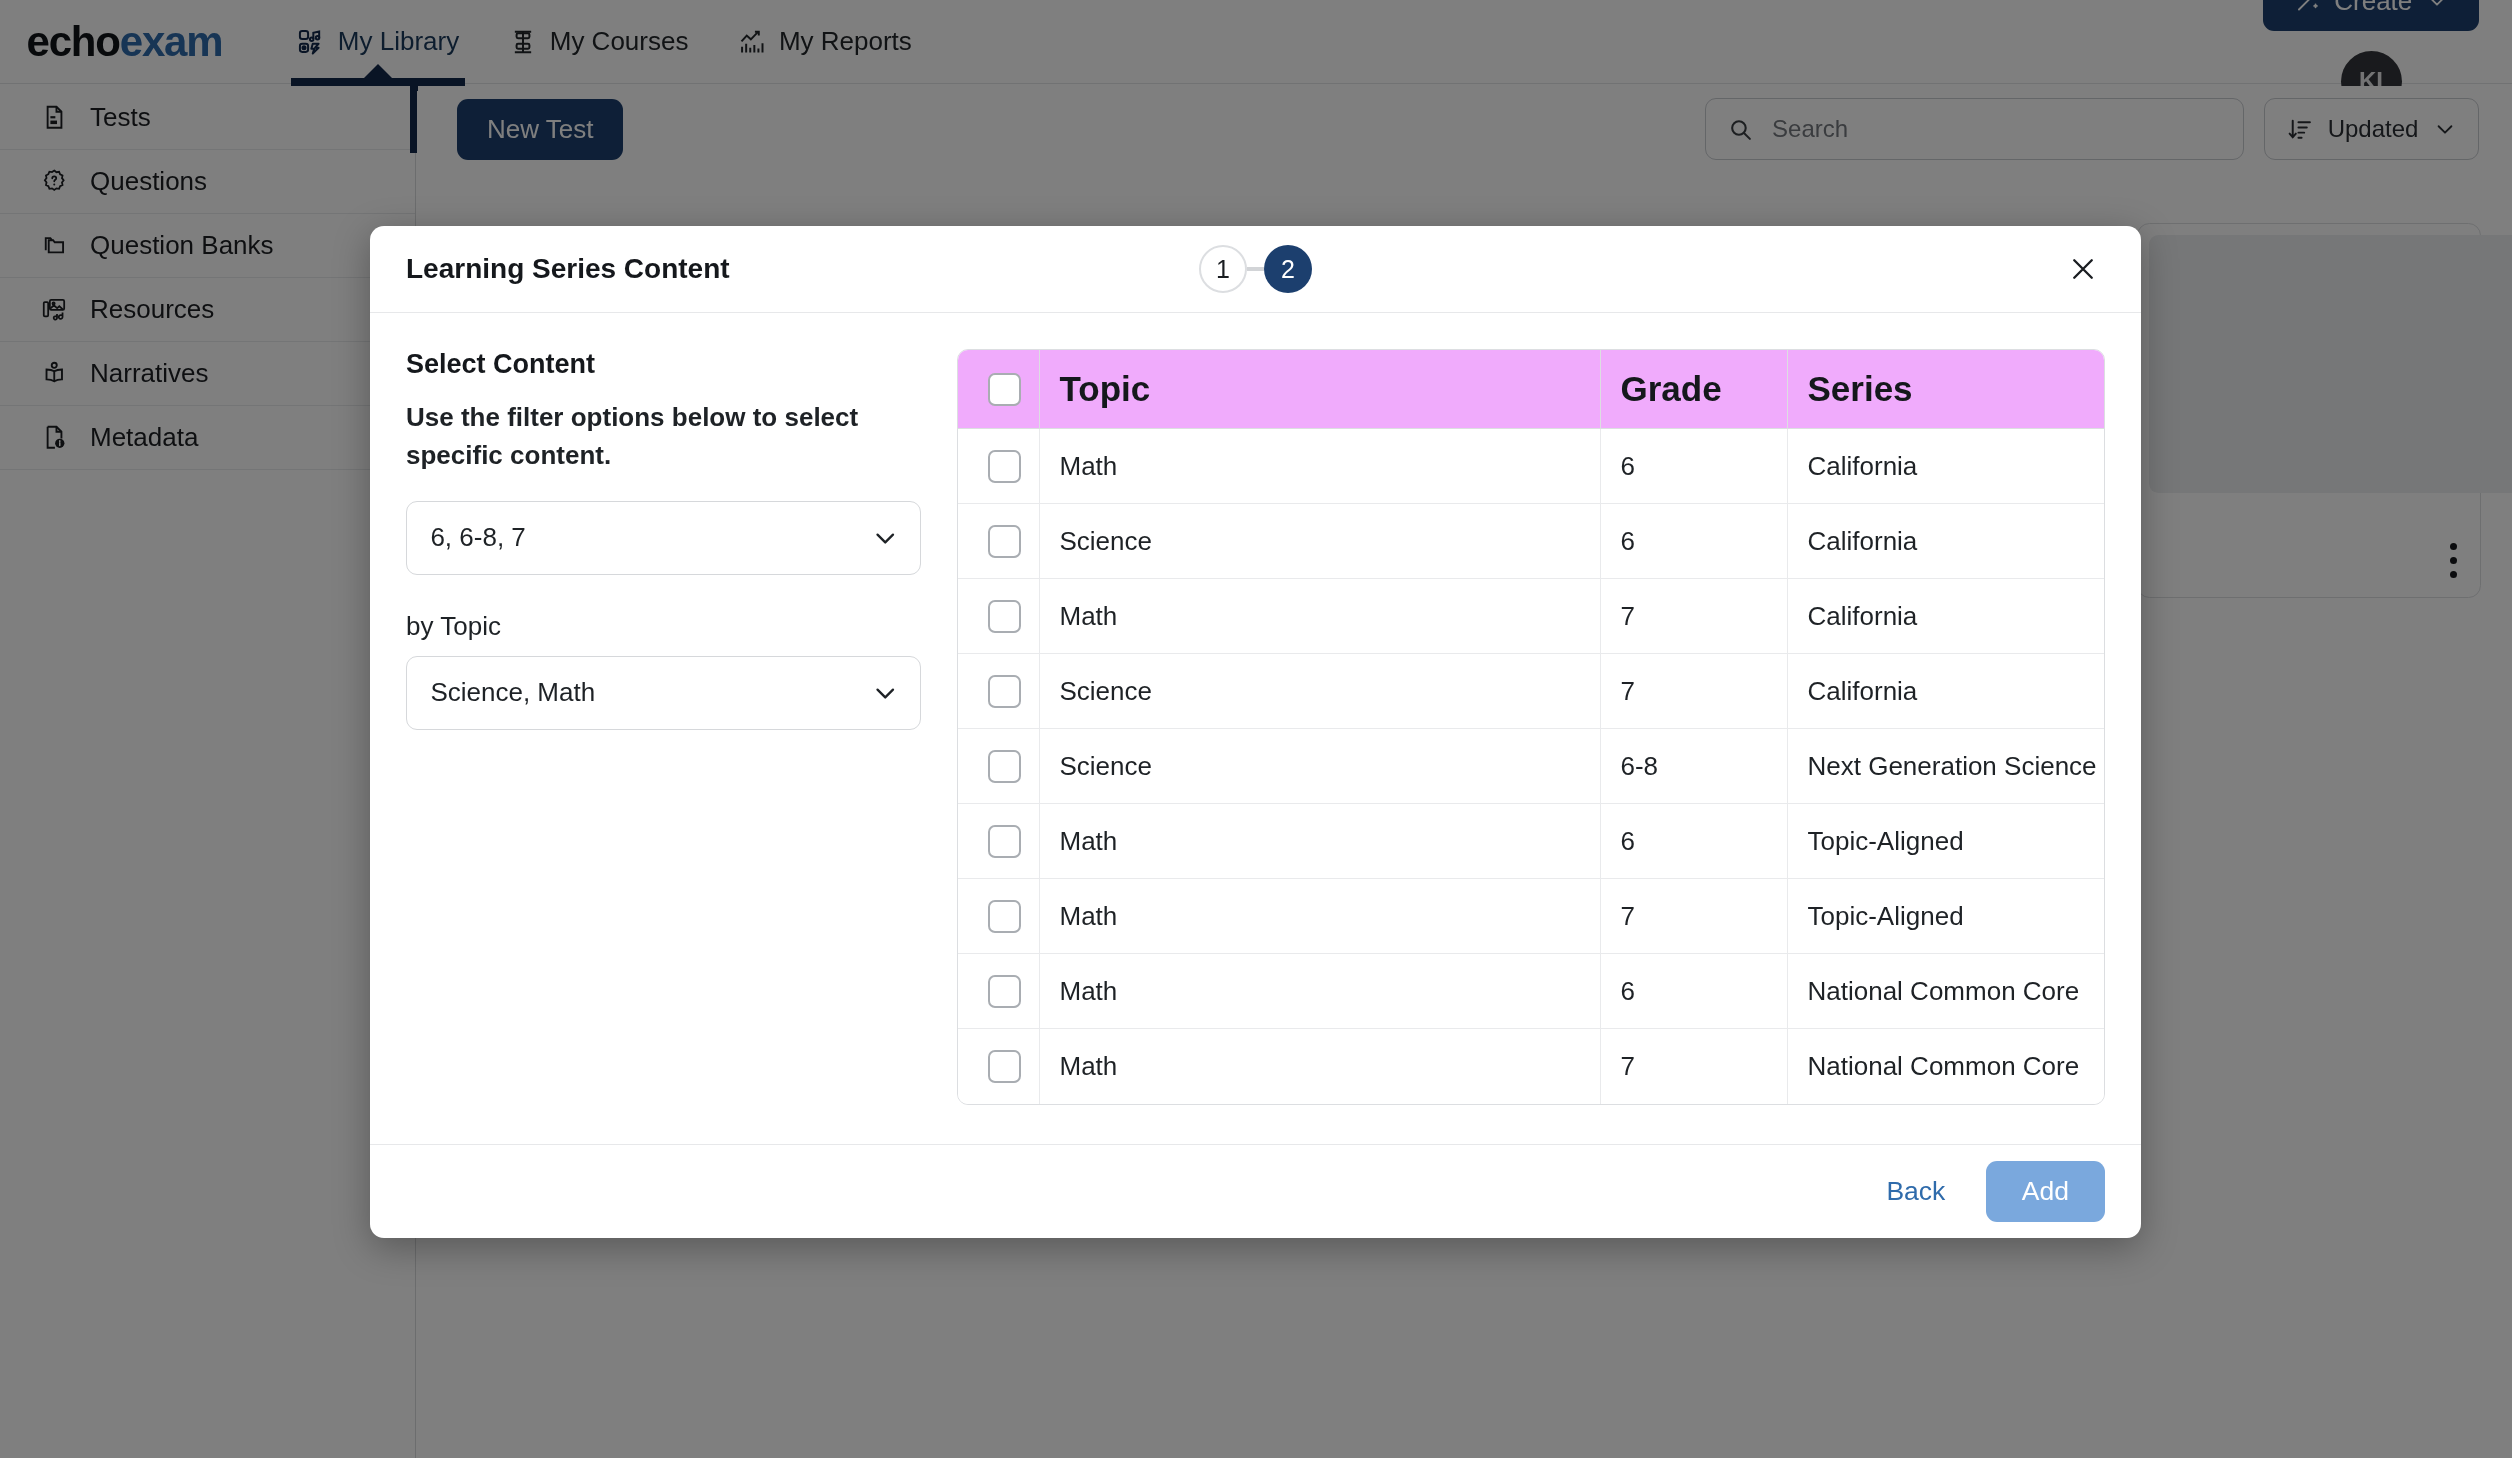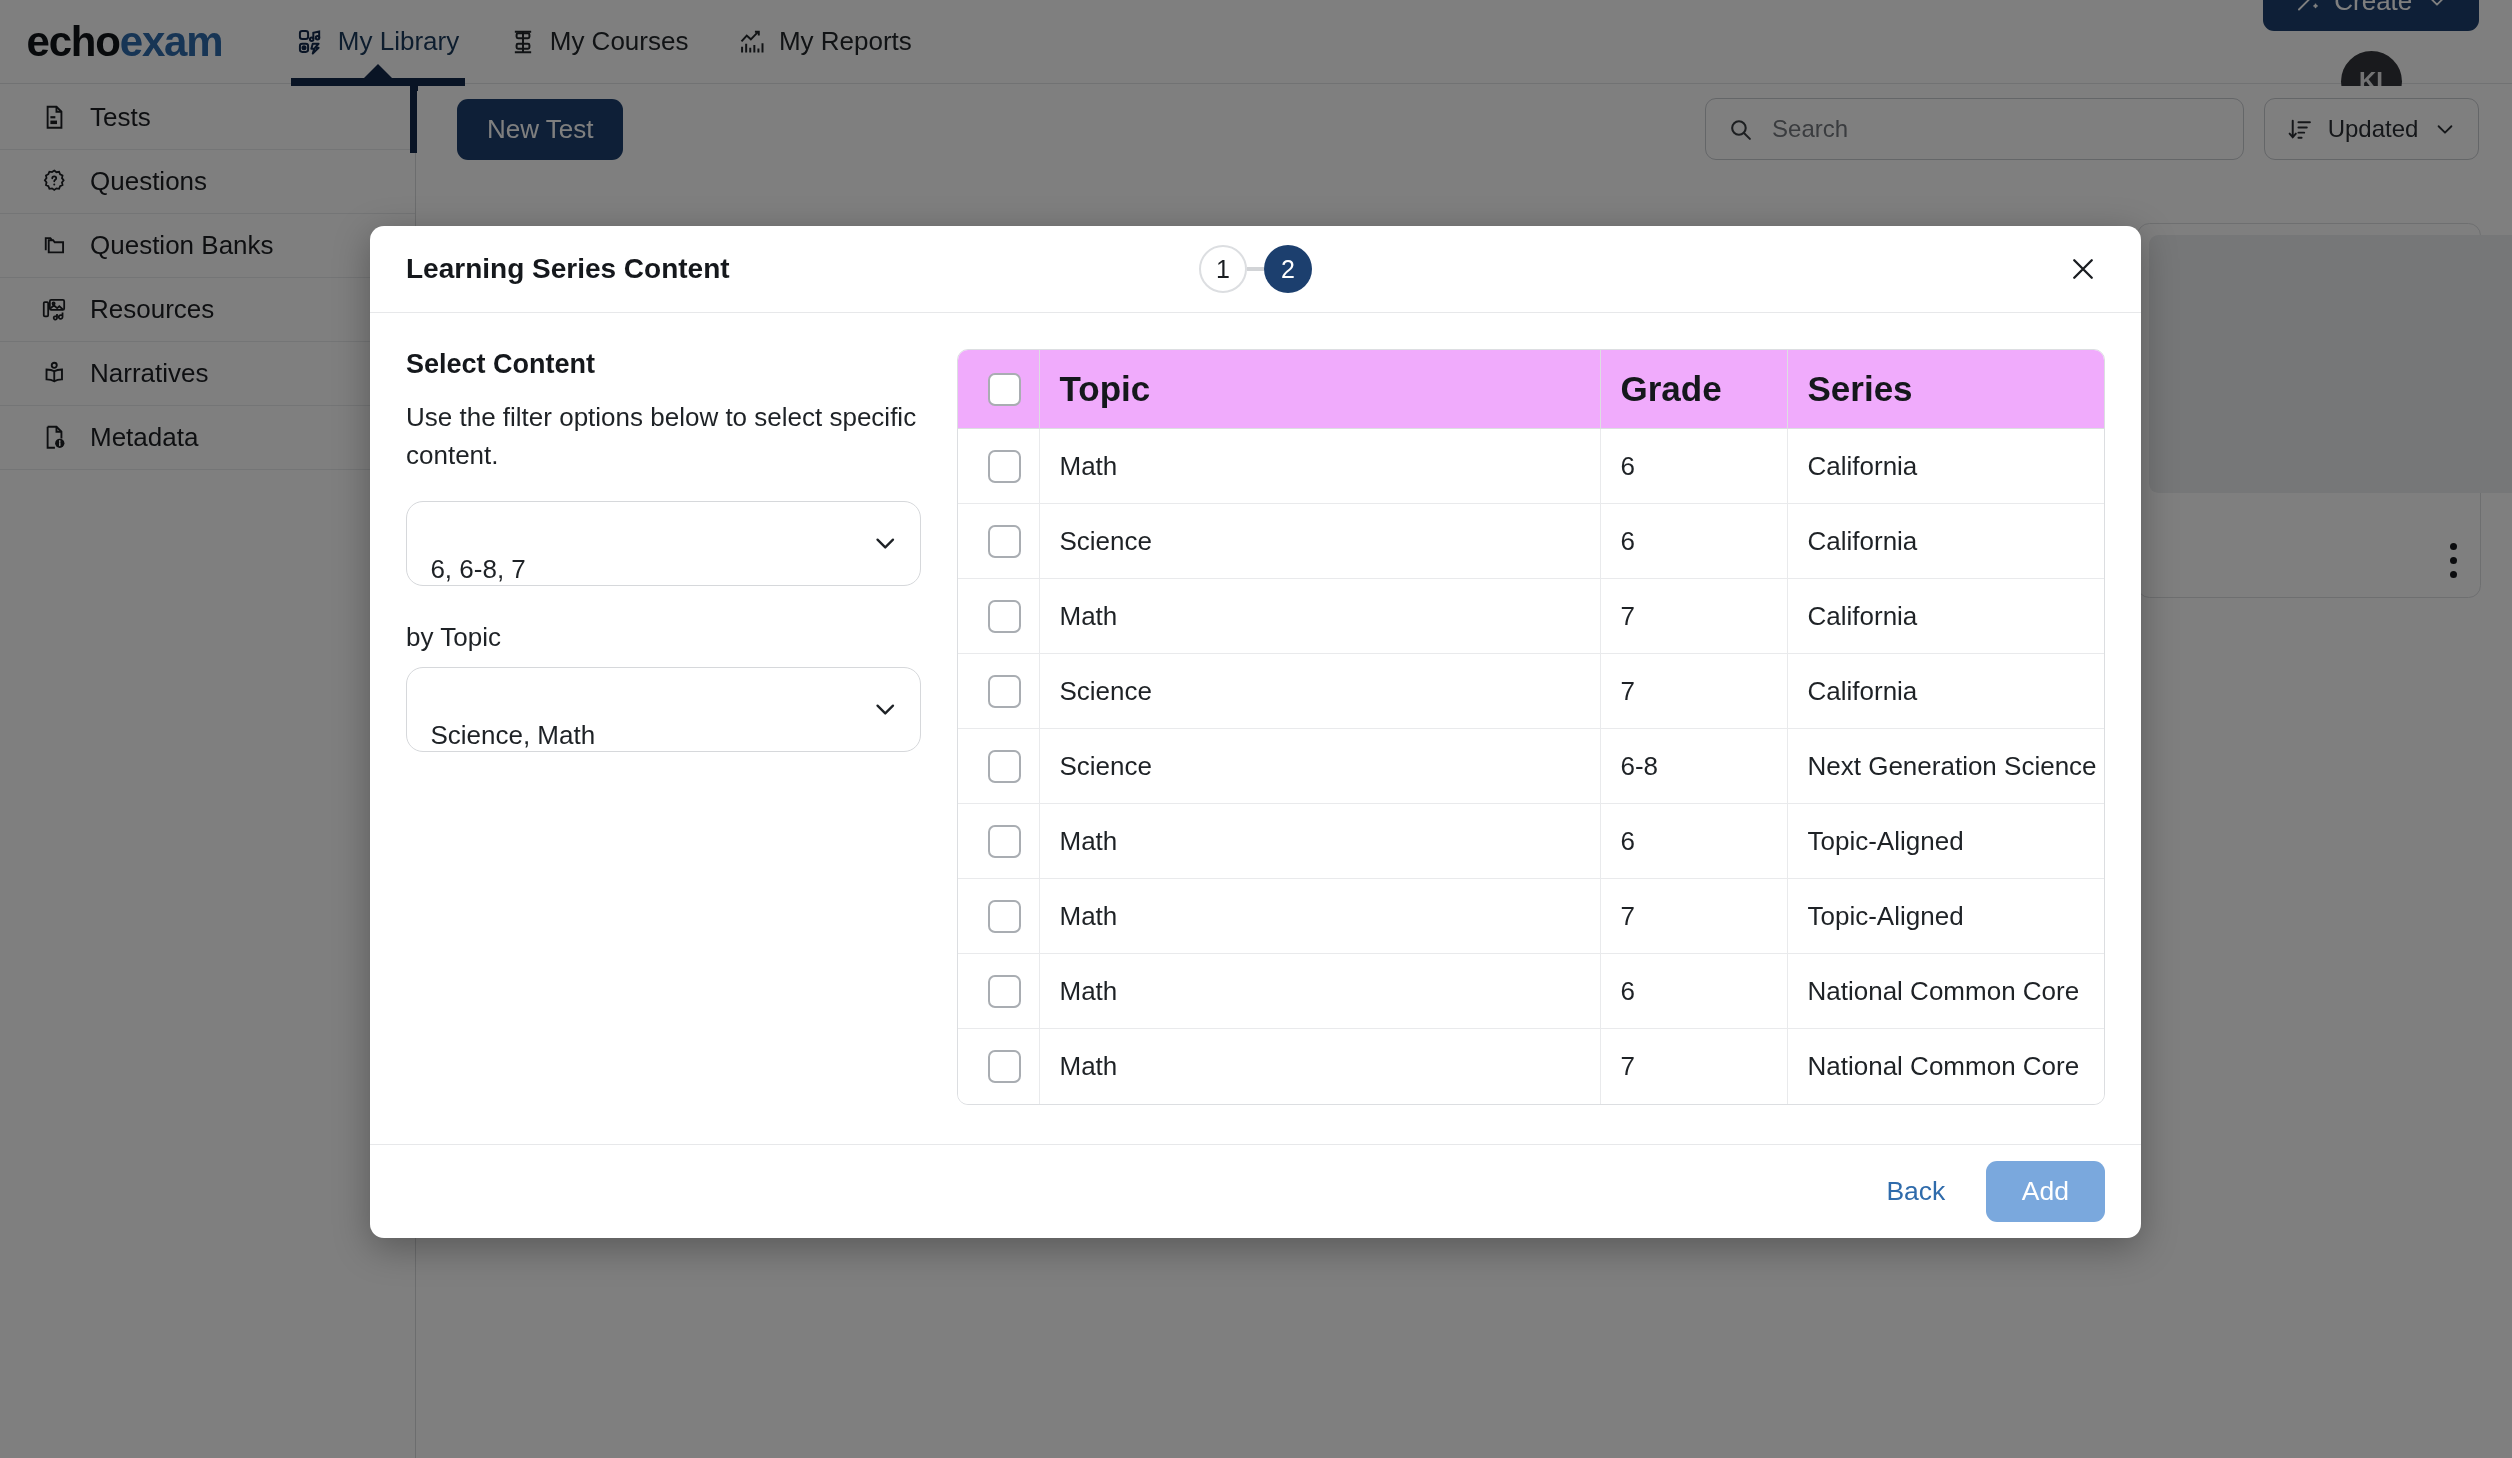--- a/index.html
+++ b/index.html
@@ -194,26 +194,26 @@
     flex: 1 1 auto;
     display: flex;
     padding: 36px 36px 7.8px 36px;
     gap: 36px;
     overflow: hidden;
   }
 
   
   #filter-panel { width: 515px; flex: 0 0 515px; }
   #filter-title { font-size: 27px; font-weight: 700; color: #15181c; margin-bottom: 19px; }
-  #filter-desc { font-size: 26px; color: #1e2226; line-height: 1.45; margin-bottom: 26.5px; }
+  #filter-desc { font-size: 26px; color: #1e2226; line-height: 1.45; margin-bottom: 26.5px; font-weight: bold; }
   .field-label { font-size: 26px; color: #1e2226; margin-bottom: 14px; }
   .select-box {
     position: relative;
-    height: 85px; border: 1.6px solid #d6d8db; border-radius: 17px;
-    display: flex; align-items: flex-end; padding: 0 23.4px;
+    height: 74px; border: 1.6px solid #d6d8db; border-radius: 11px;
+    display: flex; align-items: center; padding: 0 23.4px;
     font-size: 26px; color: #1e2226;
     margin-bottom: 36px; cursor: pointer; background: #fff;
   }
   .select-box .chev { position: absolute; right: 22px; top: 50%; transform: translateY(-50%); }
 
   
   #table-wrap {
     flex: 1 1 auto;
     border: 1.6px solid #dcdee1; border-radius: 11px;
     overflow: hidden;

